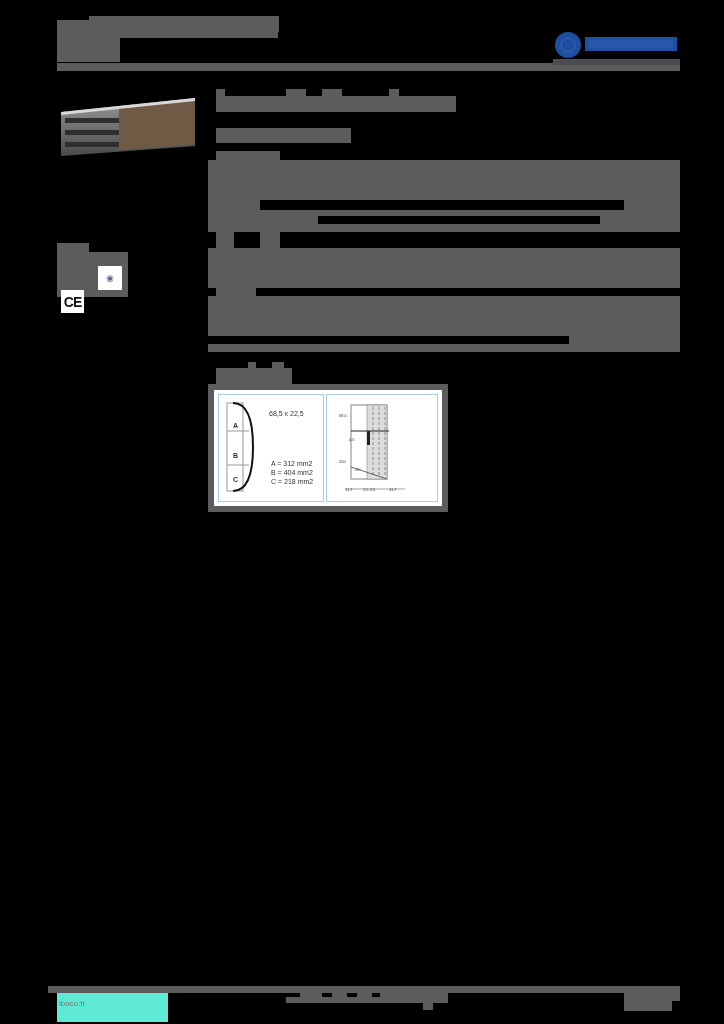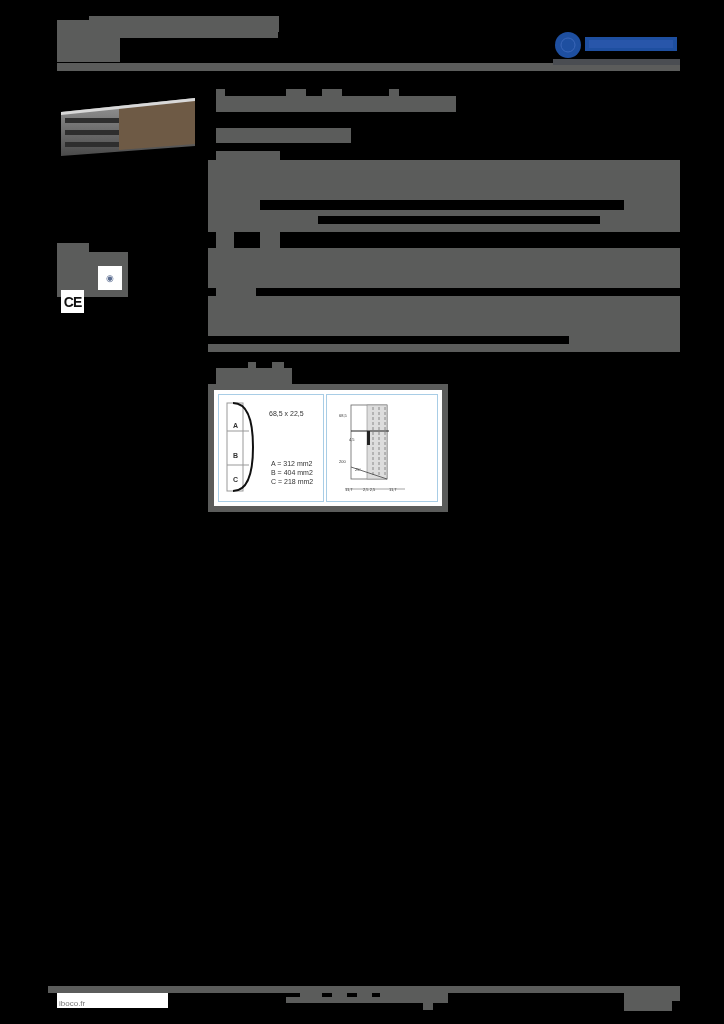--- a/index.html
+++ b/index.html
@@ -6,21 +6,21 @@
     body { width:724px; height:1024px; background:#000; position:relative; overflow:hidden; font-family:"Liberation Sans", sans-serif; }
     .blk { position:absolute; background:#5b5c5b; }
     .abs { position:absolute; }
     .logo { position:absolute; left:553px; top:30px; width:126px; height:30px; }
     .product-img { position:absolute; left:57px; top:98px; width:138px; height:62px; }
     .cert { position:absolute; background:#fff; display:flex; align-items:center; justify-content:center; }
     .drawing { position:absolute; left:208px; top:384px; width:240px; height:128px; background:#5b5c5b; }
     .drawing-inner { position:absolute; left:6px; top:6px; width:228px; height:116px; background:#fff; }
     .d-panel { position:absolute; top:4px; height:106px; border:1px solid #a8cde6; }
     .d-text { position:absolute; font-size:7px; color:#333; line-height:9px; white-space:nowrap; }
-    .footer-site { position:absolute; left:57px; top:993px; width:111px; height:15px; background:#ffffff; }
+    .footer-site { position:absolute; left:57px; top:993px; width:111px; height:29px; background:#5eead4; }
     .footer-site span { position:absolute; left:2px; top:6px; font-size:8px; color:#777; }
   </style>
 </head>
 <body>
 
 <div>
 
   <div class="blk" style="left:57px;top:16px;width:222px;height:16px;"></div>
   <div class="blk" style="left:57px;top:16px;width:32px;height:6px;background:#000;"></div>
   <div class="blk" style="left:57px;top:20px;width:222px;height:12px;"></div>

